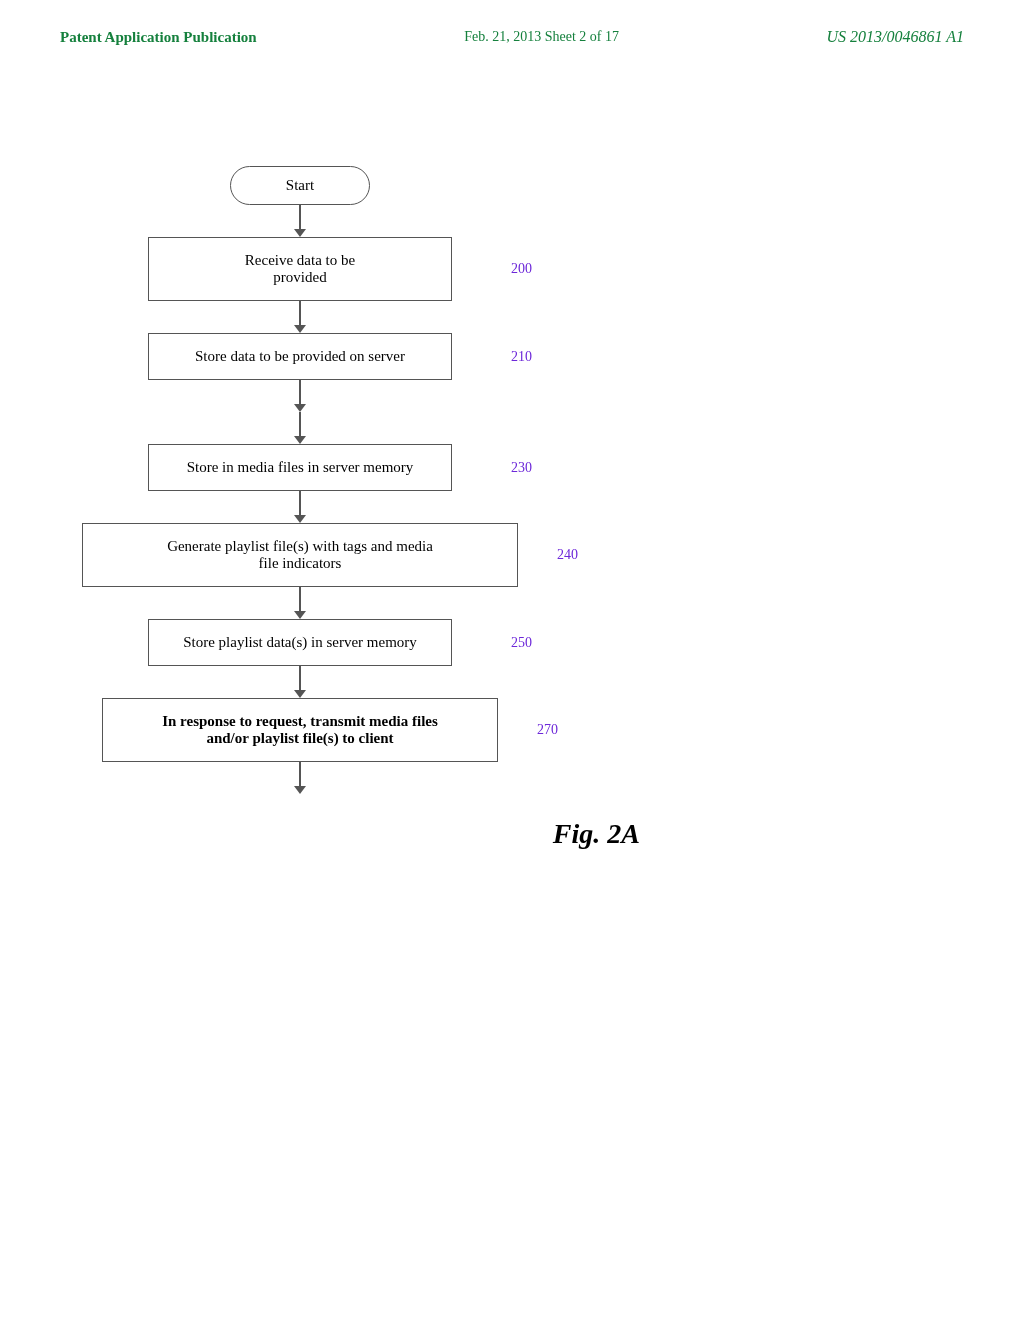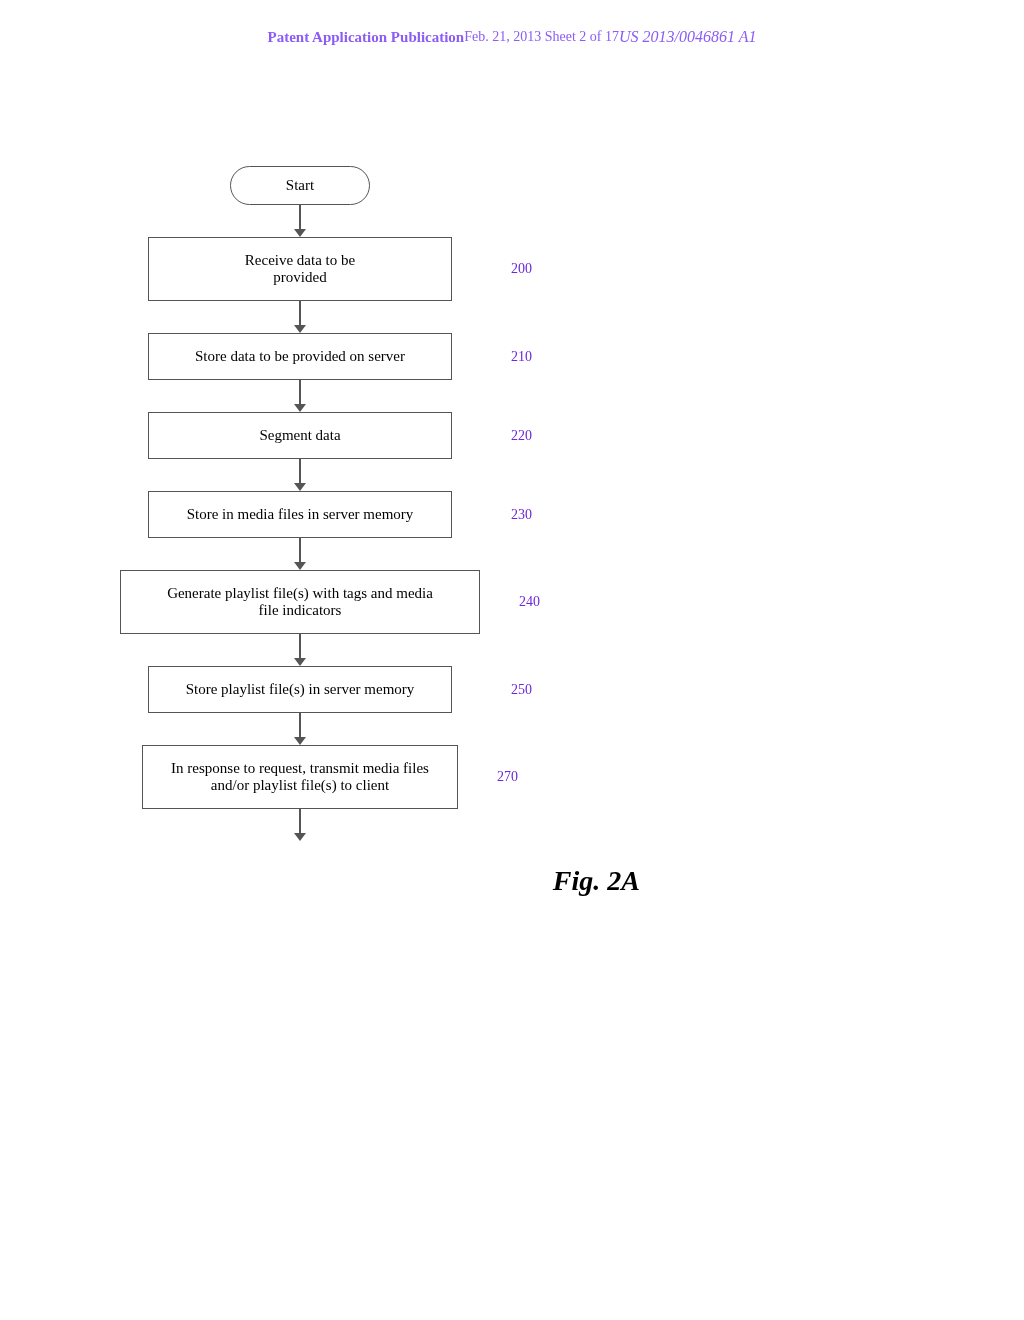--- a/index.html
+++ b/index.html
@@ -12,25 +12,25 @@
       width: 1024px;
       height: 1320px;
       background: #ffffff;
       font-family: 'Times New Roman', Times, serif;
       position: relative;
       overflow: hidden;
     }
 
     .page-header {
       display: flex;
-      justify-content: center;
+      justify-content: space-between;
       align-items: center;
       padding: 28px 60px 0 60px;
       font-size: 14px;
-      color: #8b5cf6;
+      color: #15803d;
     }
 
     .header-left {
       font-weight: bold;
       font-size: 15px;
     }
 
     .header-center {
       font-size: 14px;
     }
@@ -162,62 +162,58 @@
     <div class="node-wrapper">
       <div class="node-rect">Store data to be provided on server</div>
       <span class="step-num">210</span>
     </div>
 
     <div class="arrow">
       <div class="arrow-line"></div>
       <div class="arrow-head"></div>
     </div>
 
-    <div class="node-wrapper">
-      <div class="node-rect">Segment data</div>
-      <span class="step-num">220</span>
-    </div>
 
     <div class="arrow">
       <div class="arrow-line"></div>
       <div class="arrow-head"></div>
     </div>
 
     <div class="node-wrapper">
       <div class="node-rect">Store in media files in server memory</div>
       <span class="step-num">230</span>
     </div>
 
     <div class="arrow">
       <div class="arrow-line"></div>
       <div class="arrow-head"></div>
     </div>
 
     <div class="node-wrapper">
-      <div class="node-rect" style="width:360px;">Generate playlist file(s) with tags and media<br>file indicators</div>
+      <div class="node-rect" style="width:436px;">Generate playlist file(s) with tags and media<br>file indicators</div>
       <span class="step-num" style="right:-60px;">240</span>
     </div>
 
     <div class="arrow">
       <div class="arrow-line"></div>
       <div class="arrow-head"></div>
     </div>
 
     <div class="node-wrapper">
-      <div class="node-rect">Store playlist file(s) in server memory</div>
+      <div class="node-rect">Store playlist data(s) in server memory</div>
       <span class="step-num">250</span>
     </div>
 
     <div class="arrow">
       <div class="arrow-line"></div>
       <div class="arrow-head"></div>
     </div>
 
     <div class="node-wrapper">
-      <div class="node-rect" style="width:316px;">In response to request, transmit media files<br>and/or playlist file(s) to client</div>
+      <div class="node-rect" style="width:396px;font-weight:bold;">In response to request, transmit media files<br>and/or playlist file(s) to client</div>
       <span class="step-num" style="right:-60px;">270</span>
     </div>
 
     <div class="arrow">
       <div class="arrow-line"></div>
       <div class="arrow-head"></div>
     </div>
 
 
     <div class="fig-label">Fig. 2A</div>

